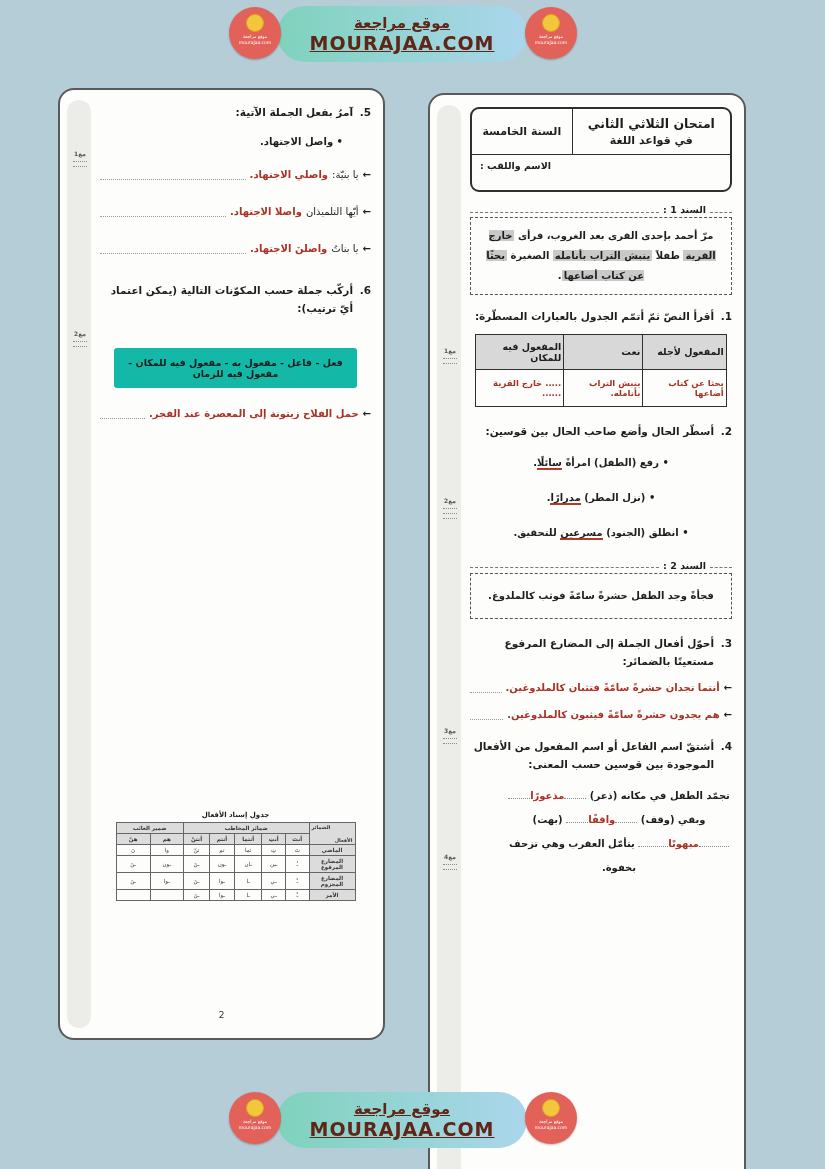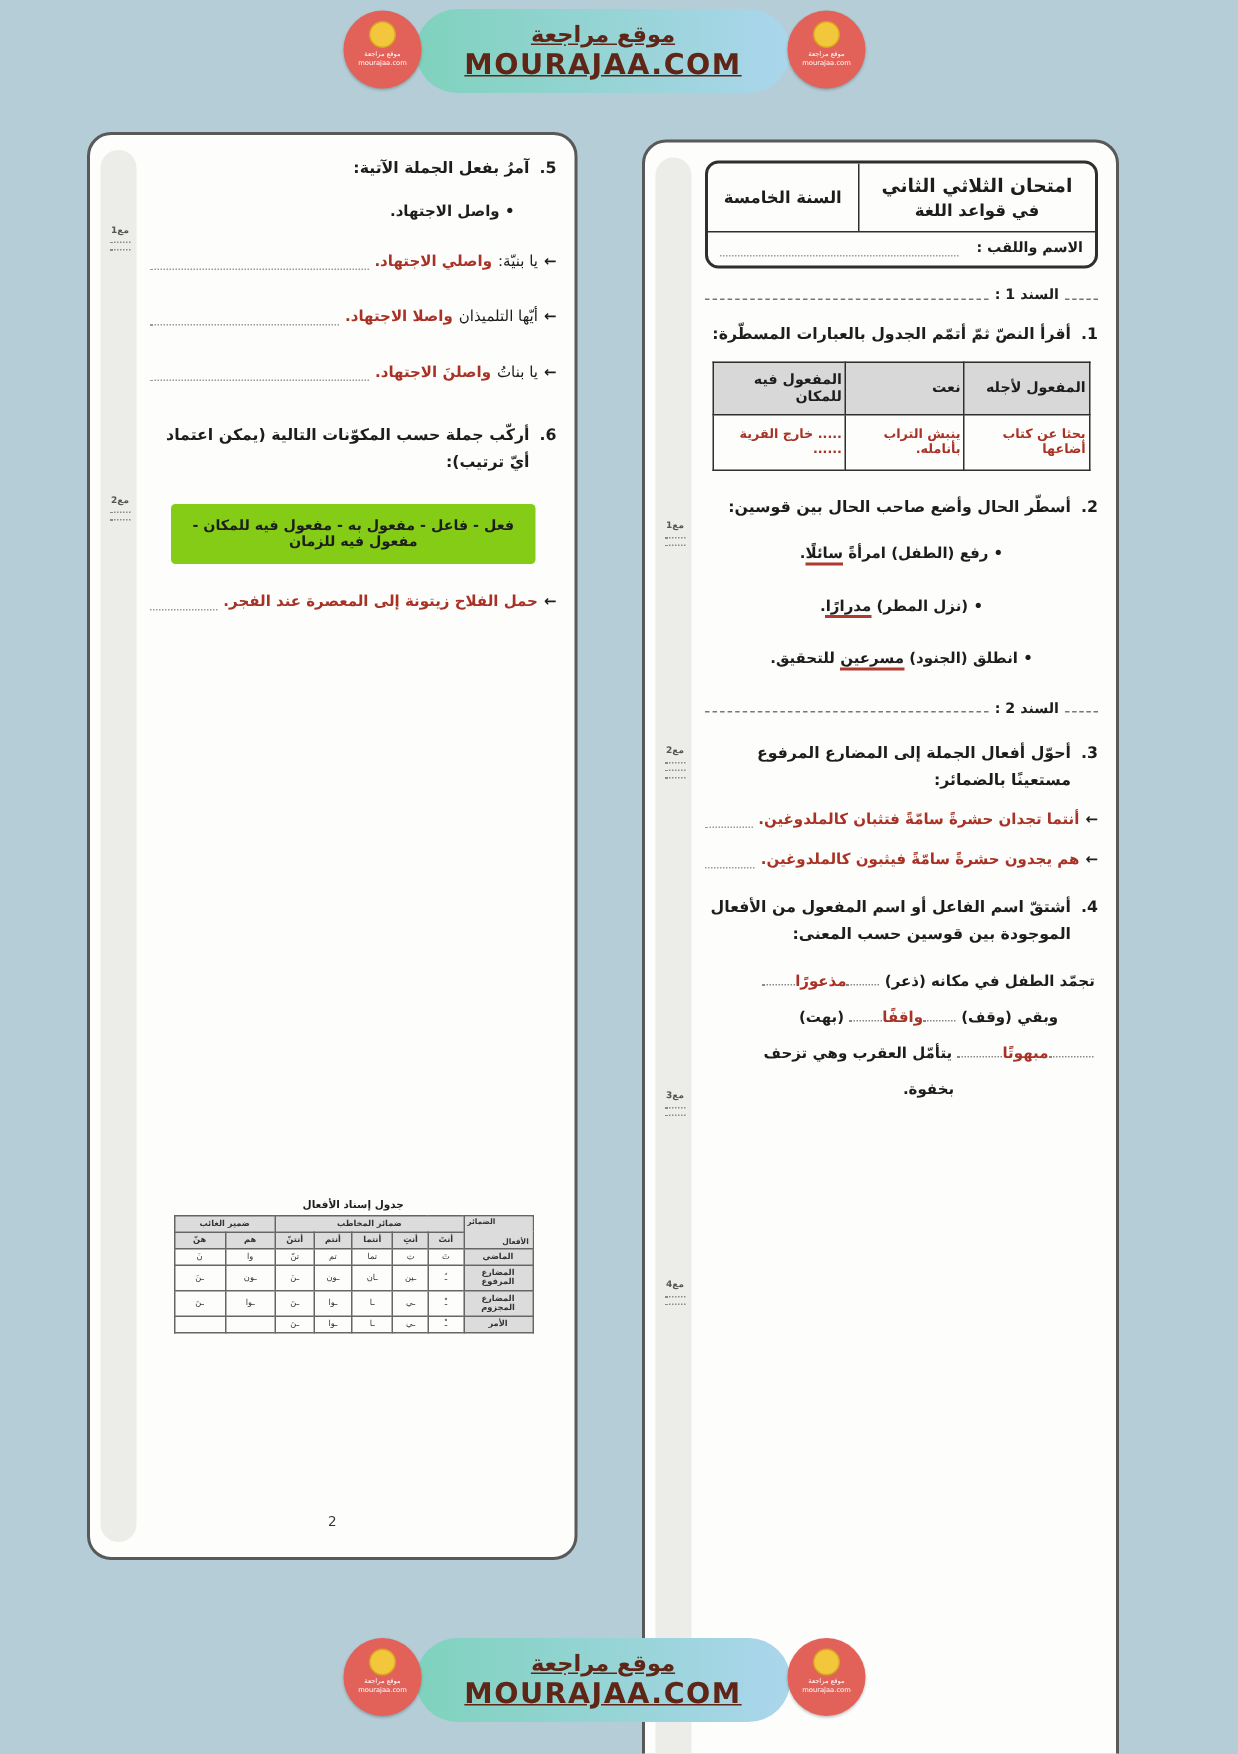--- a/index.html
+++ b/index.html
@@ -41,21 +41,21 @@
   
   .mark { position:absolute; left:9px; width:22px; text-align:center; font-size:6px; font-weight:bold; color:#555; }
   .mark .mdots { height:5px; border-bottom:1px dotted #8a8a8a; width:14px; margin:0 auto; }
   
   .hdr-box { border:2px solid #2f2f2f; border-radius:9px; overflow:hidden; margin-top:4px; }
   .hdr-row1 { display:flex; border-bottom:1.5px solid #2f2f2f; }
   .hdr-title { flex:1.5; text-align:center; padding:7px 4px; border-left:1.5px solid #2f2f2f; }
   .hdr-title .t1 { font-size:12.5px; font-weight:bold; }
   .hdr-title .t2 { font-size:11px; font-weight:bold; margin-top:3px; }
   .hdr-grade { flex:1; display:flex; align-items:center; justify-content:center; font-size:11px; font-weight:bold; }
-  .hdr-row2 { display:flex; align-items:flex-end; padding:5px 8px 6px; font-size:9.5px; font-weight:bold; gap:12px; }
+  .hdr-row2 { display:flex; align-items:flex-end; padding:5px 8px 6px; font-size:9.5px; font-weight:bold; gap:12px;flex-direction:column; }
   .dotline { flex:1; border-bottom:1.5px dotted #9a9a9a; height:9px; }
   
   .sanad-label-row { display:flex; align-items:center; gap:4px; margin-top:12px; font-size:9.5px; font-weight:bold; }
   .dashfill { flex:1; border-bottom:1.5px dashed #777; height:6px; }
   .dashshort { width:22px; border-bottom:1.5px dashed #777; height:6px; }
   .sanad-box {
     border:1.5px dashed #555; padding:8px 10px; margin-top:2px;
     font-size:10px; font-weight:bold; line-height:2; text-align:center;
   }
   .hl { background:#c9c9c9; padding:0 2px; }
@@ -70,21 +70,21 @@
   
   table.qt { border-collapse:collapse; width:96%; margin:8px auto 0; }
   table.qt th, table.qt td { border:1.6px solid #2f2f2f; text-align:right; }
   table.qt th { background:#d8d8d8; font-size:9.5px; font-weight:bold; padding:6px 2px; }
   table.qt td { color:#a93226; font-size:8.5px; font-weight:bold; padding:8px 2px; }
   
   .fill { font-size:10px; font-weight:bold; line-height:2.4;margin-left:36px; }
   .dseg { display:inline-block; width:22px; border-bottom:1.5px dotted #888; height:8px; }
   
   .comp-box {
-    background:#84cc16; border-radius:3px; width:90%; margin:18px auto 0;
+    background:#14b8a6; border-radius:3px; width:90%; margin:30px auto 0;
     text-align:center; font-size:9.5px; font-weight:bold; padding:9px 6px;
   }
   
   .vt-wrap { width:240px; margin:0 auto; }
   .vt-title { text-align:center; font-size:7px; font-weight:bold; margin-bottom:3px; }
   table.vt { border-collapse:collapse; width:100%; }
   table.vt th, table.vt td { border:1px solid #666; font-size:5.5px; text-align:center; padding:2px 1px; color:#333; }
   table.vt th { background:#dcdcdc; font-weight:bold; }
   table.vt td.rowlab { background:#dcdcdc; font-weight:bold; width:46px; }
   th.corner {
@@ -154,20 +154,23 @@
       <div class="hdr-row2">
         <span>الاسم واللقب :</span>
         <span class="dotline"></span>
       </div>
     </div>
 
     <div class="sanad-label-row">
       <span class="dashshort"></span>
       <span>السند 1 :</span>
       <span class="dashfill"></span>
+    </div>
+    <div class="sanad-box">
+      <span>مرّ أحمد بإحدى القرى بعد الغروب، فرأى </span><span class="hl">خارج القرية</span><span> طفلاً </span><span class="hl">ينبش التراب بأنامله</span><span> الصغيرة </span><span class="hl">بحثًا عن كتاب أضاعها</span><span>.</span>
     </div>
 
     <div class="q" style="margin-top:13px">
       <span class="qnum">1.</span>
       <span>أقرأ النصّ ثمّ أتمّم الجدول بالعبارات المسطّرة:</span>
     </div>
     <table class="qt">
       <tbody>
           <tr>
         <th>المفعول لأجله</th>
@@ -193,20 +196,23 @@
       • <span>(نزل المطر) </span><span class="hal">مدرارًا</span><span>.</span>
     </div>
     <div class="bullet" style="margin-top:24px">
       • <span>انطلق (الجنود) </span><span class="hal">مسرعين</span><span> للتحقيق.</span>
     </div>
 
     <div class="sanad-label-row" style="margin-top:22px">
       <span class="dashshort"></span>
       <span>السند 2 :</span>
       <span class="dashfill"></span>
+    </div>
+    <div class="sanad-box" style="padding:12px 10px">
+      <span>فجأةً وجد الطفل حشرةً سامّةً فوثب كالملدوغ.</span>
     </div>
 
     <div class="q" style="margin-top:16px">
       <span class="qnum">3.</span>
       <span>أحوّل أفعال الجملة إلى المضارع المرفوع مستعينًا بالضمائر:</span>
     </div>
     <div class="ansline" style="margin-top:12px">
       <span class="arrow">←</span>
       <span class="red">أنتما تجدان حشرةً سامّةً فتثبان كالملدوغين.</span>
       <span class="dotline"></span>

